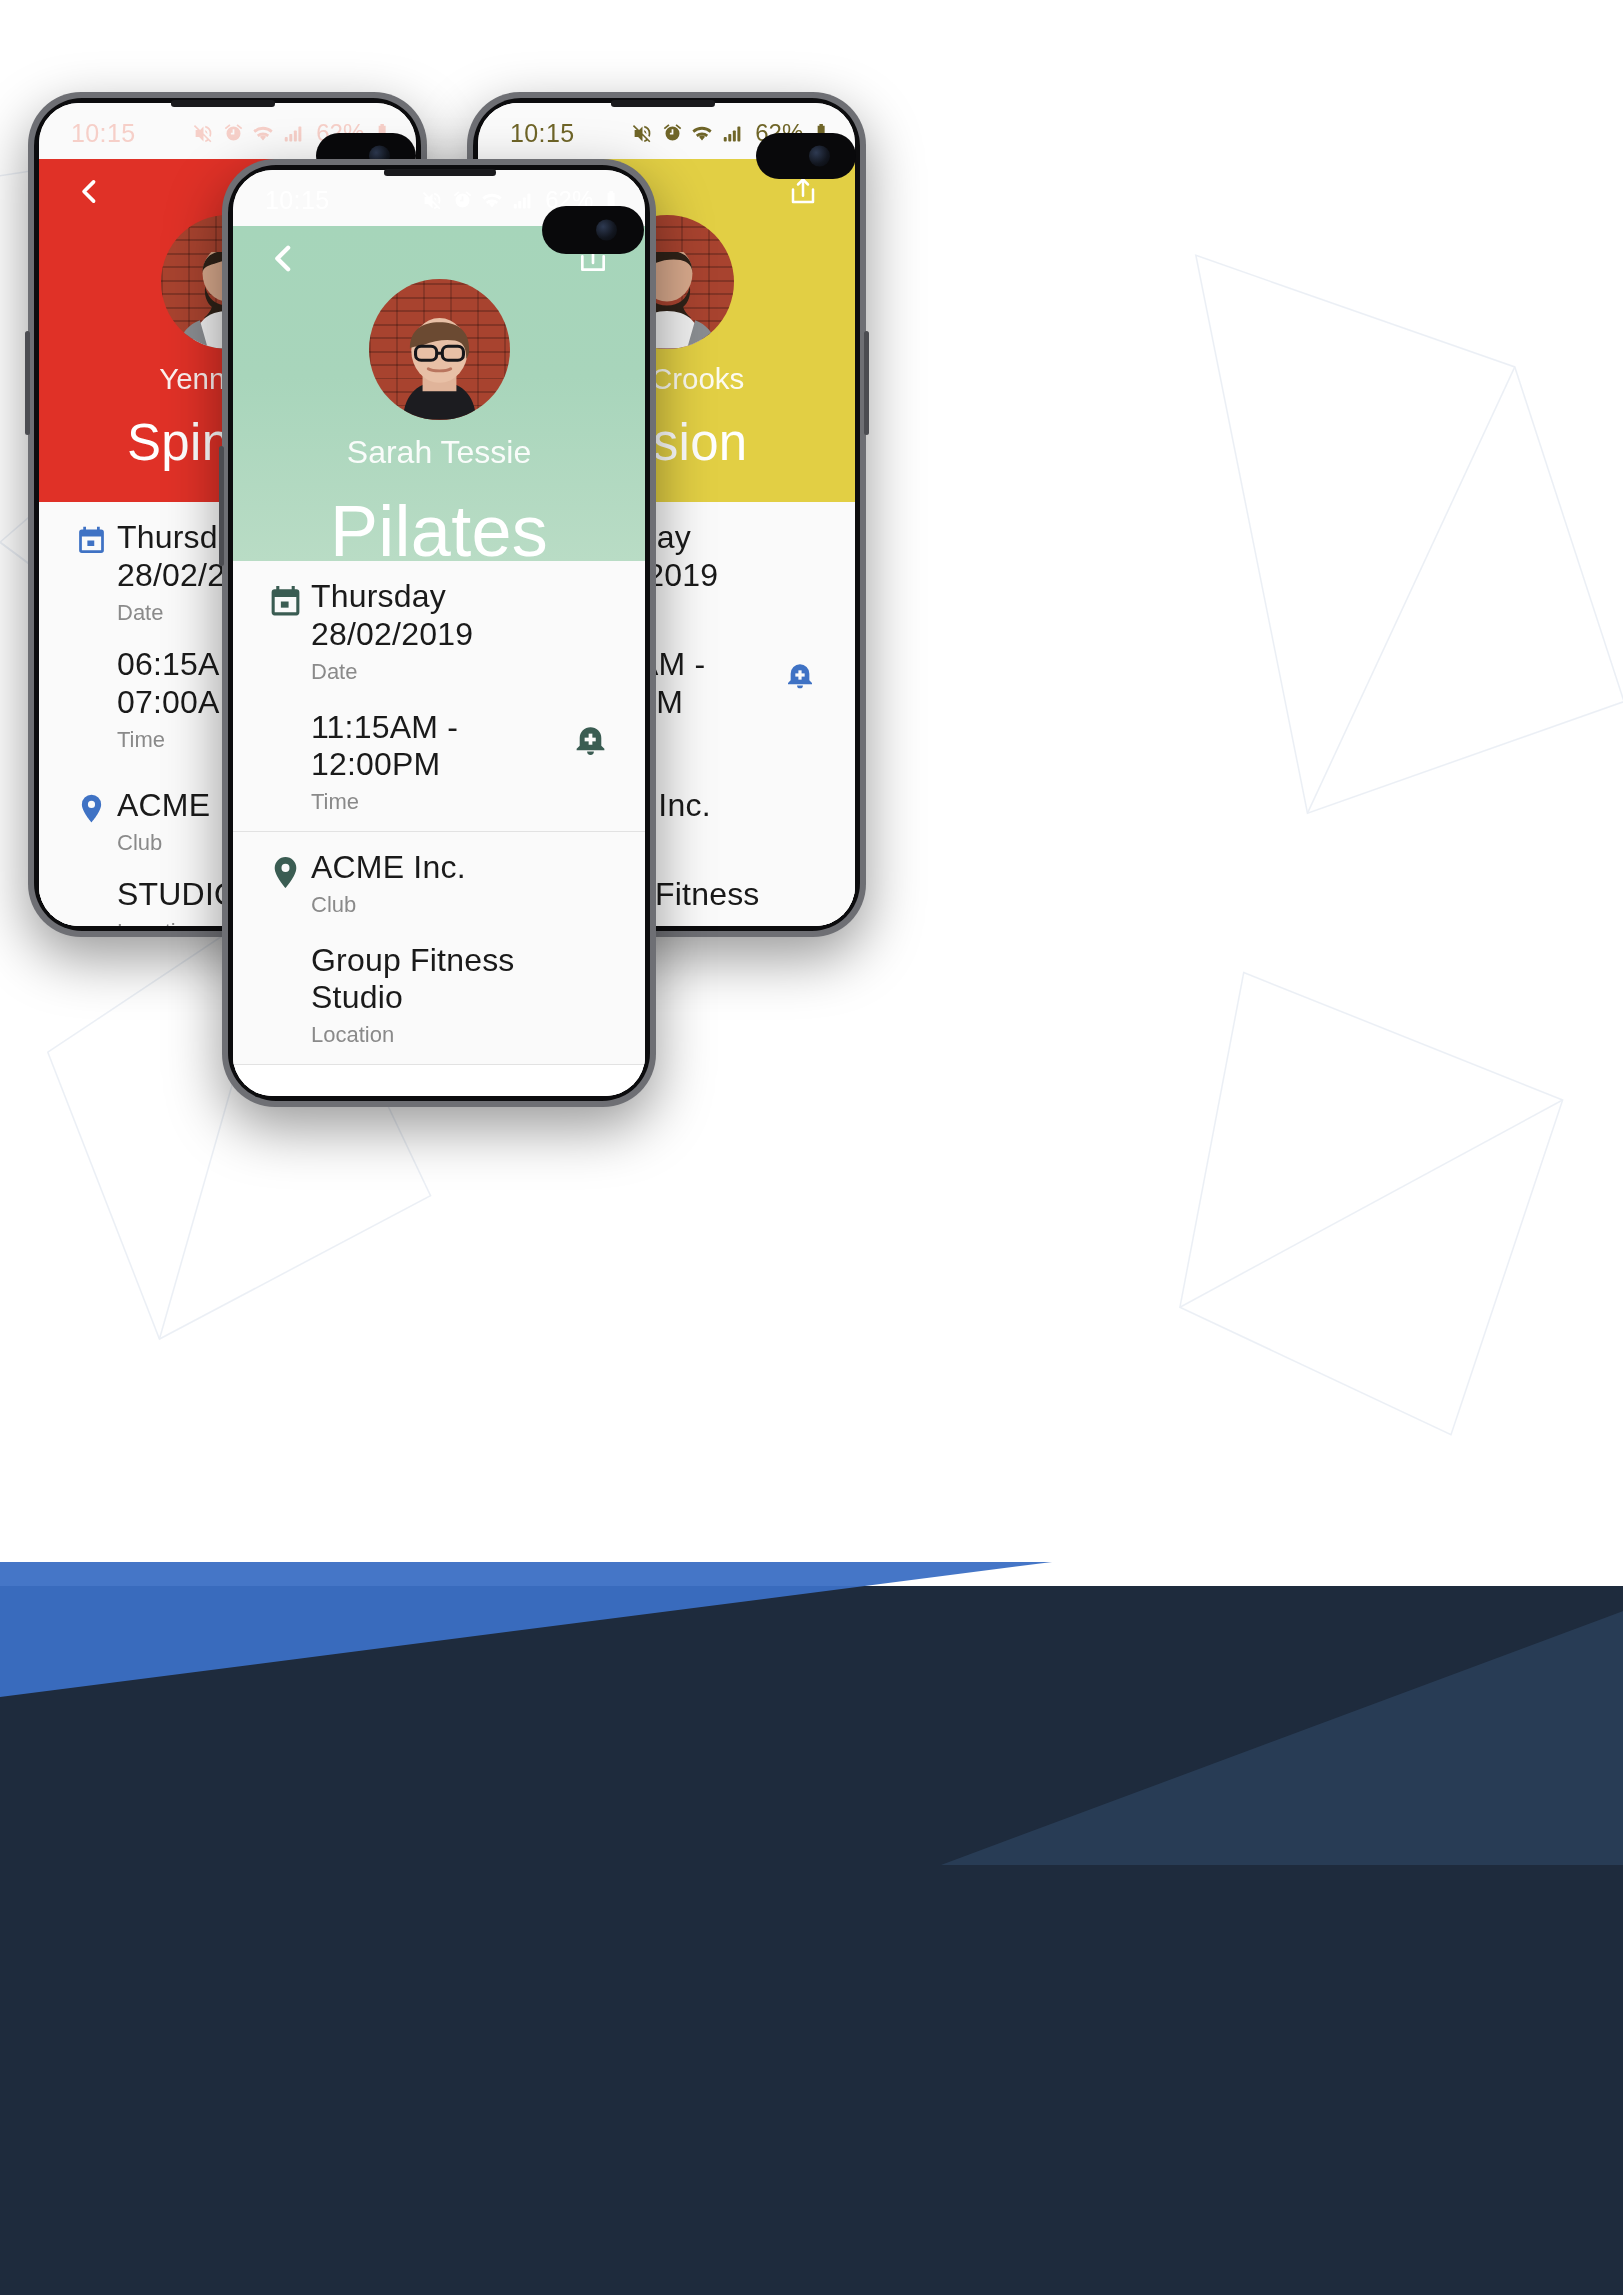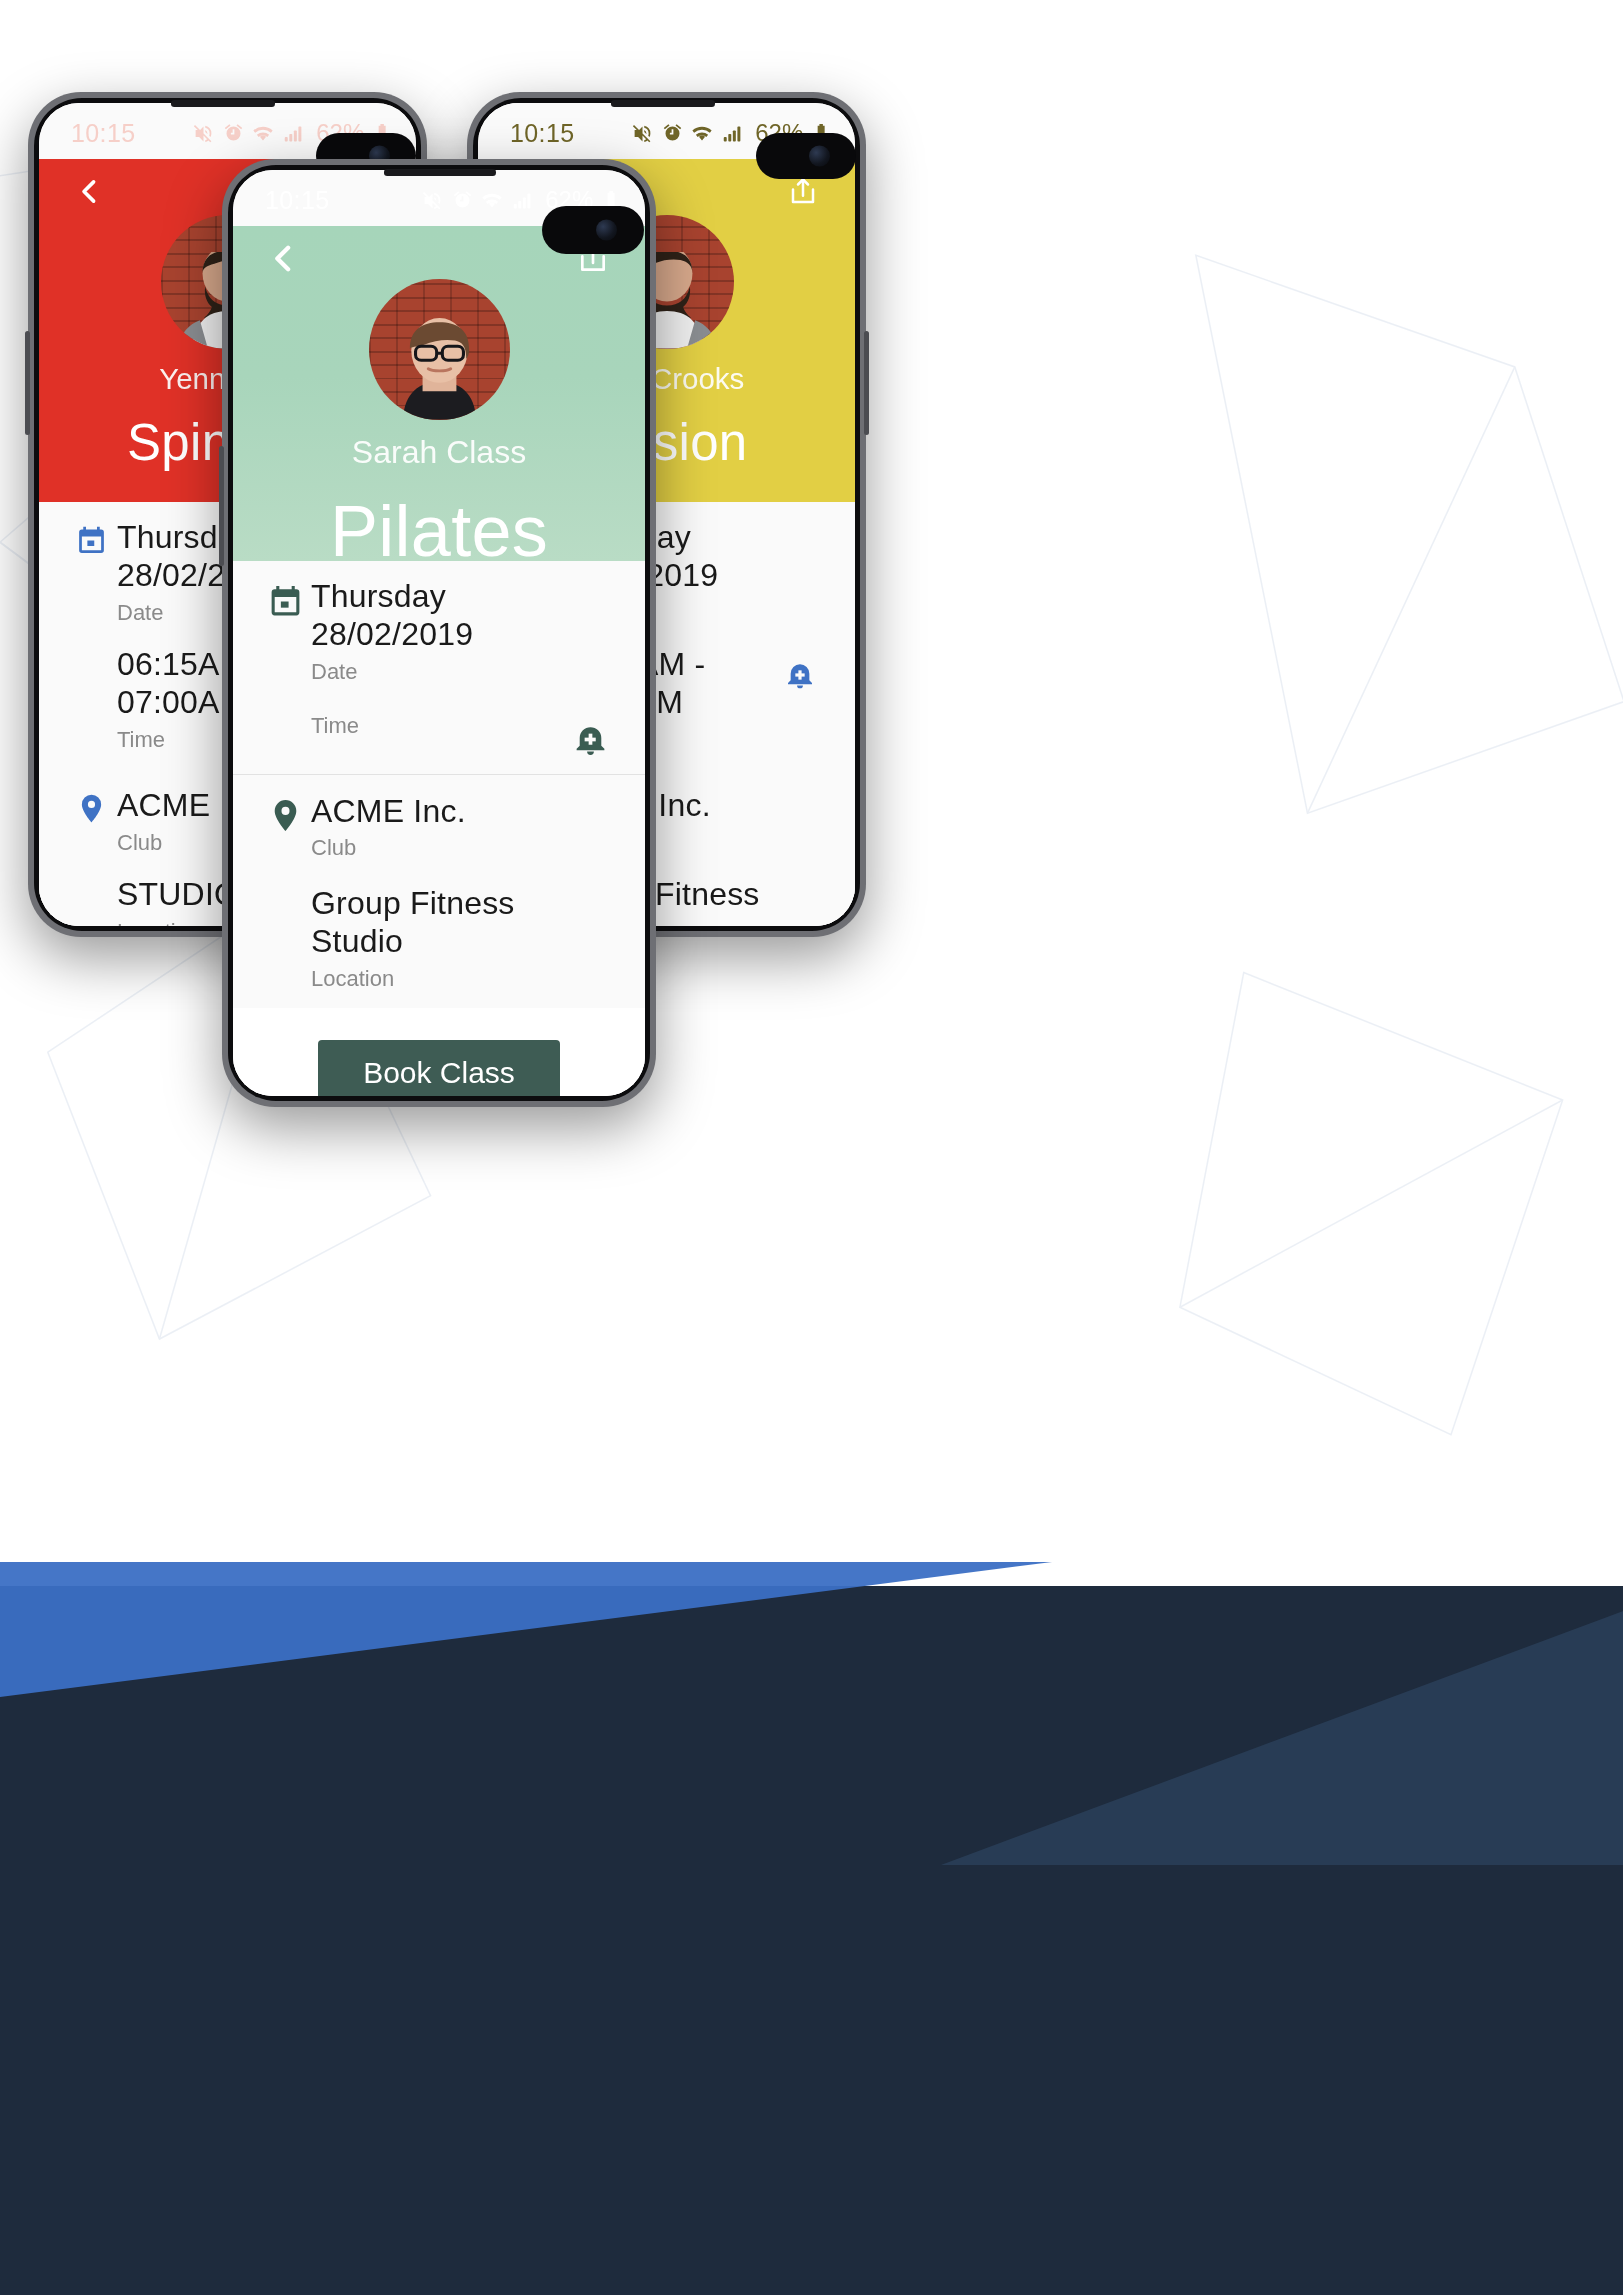--- a/index.html
+++ b/index.html
@@ -397,21 +397,21 @@
             <path d="M24 72c1-19 12-27 26-27s25 8 26 27z" fill="#1c1c20"></path>
             <path d="M38 40h24v12H38z" fill="#e0b49a"></path>
             <ellipse cx="50" cy="23" rx="20" ry="23" fill="#e8c0a6"></ellipse>
             <path d="M29 22c0-14 9-19 21-19s21 5 21 19c0 4-1 6-2 7 0-9-3-12-8-13-7-1-15 0-22 3-6 2-9 1-10 3z" fill="#6b4a32"></path>
             <rect x="33" y="20" width="15" height="10" rx="4" fill="none" stroke="#16161a" stroke-width="2.2"></rect>
             <rect x="52" y="20" width="15" height="10" rx="4" fill="none" stroke="#16161a" stroke-width="2.2"></rect>
             <path d="M48 25h4" stroke="#16161a" stroke-width="2.2"></path>
             <path d="M42 36c3 2 13 2 16 0" stroke="#b9755e" stroke-width="2" fill="none" stroke-linecap="round"></path>
           </svg>
         </div>
-        <div class="trainer-name" style="font-size:32px;margin-top:14.3px;">Sarah Class</div>
+        <div class="trainer-name" style="font-size:32px;margin-top:14.3px;">Sarah Tessie</div>
         <div class="class-title" style="font-size:72px;margin-top:19px;">Pilates</div>
       </div>
 
       <div class="details">
         <div class="det-group">
           <div class="det-row">
             <div class="det-ico">
               <svg width="37" height="37" viewBox="0 0 24 24" fill="#3a5c52">
                   <path d="M19 4h-1V2h-2v2H8V2H6v2H5a2 2 0 00-2 2v13a2 2 0 002 2h14a2 2 0 002-2V6a2 2 0 00-2-2zm0 15H5V9h14z"></path>
                   <rect x="9" y="12" width="5" height="4" fill="#3a5c52"></rect>
@@ -419,20 +419,21 @@
             </div>
             <div class="det-txt">
               <div class="det-val">Thursday  28/02/2019</div>
               <div class="det-sub">Date</div>
             </div>
             <div class="det-act"></div>
           </div>
           <div class="det-row" style="padding-top:8px;">
             <div class="det-ico"></div>
             <div class="det-txt">
+              <div class="det-val">11:15AM - 12:00PM</div>
               <div class="det-sub">Time</div>
             </div>
             <div class="det-act">
               <svg width="37" height="37" viewBox="0 0 24 24" fill="#3a5c52">
                   <path d="M12 22a2.2 2.2 0 002.2-2.2H9.8A2.2 2.2 0 0012 22zm7-6v-5a7 7 0 10-14 0v5l-2 2v1h18v-1z"></path>
                   <rect x="10.8" y="8.2" width="2.4" height="7.2" fill="#fafafa"></rect>
                   <rect x="8.2" y="10.8" width="7.2" height="2.4" fill="#fafafa"></rect>
                 </svg>
             </div>
           </div>

